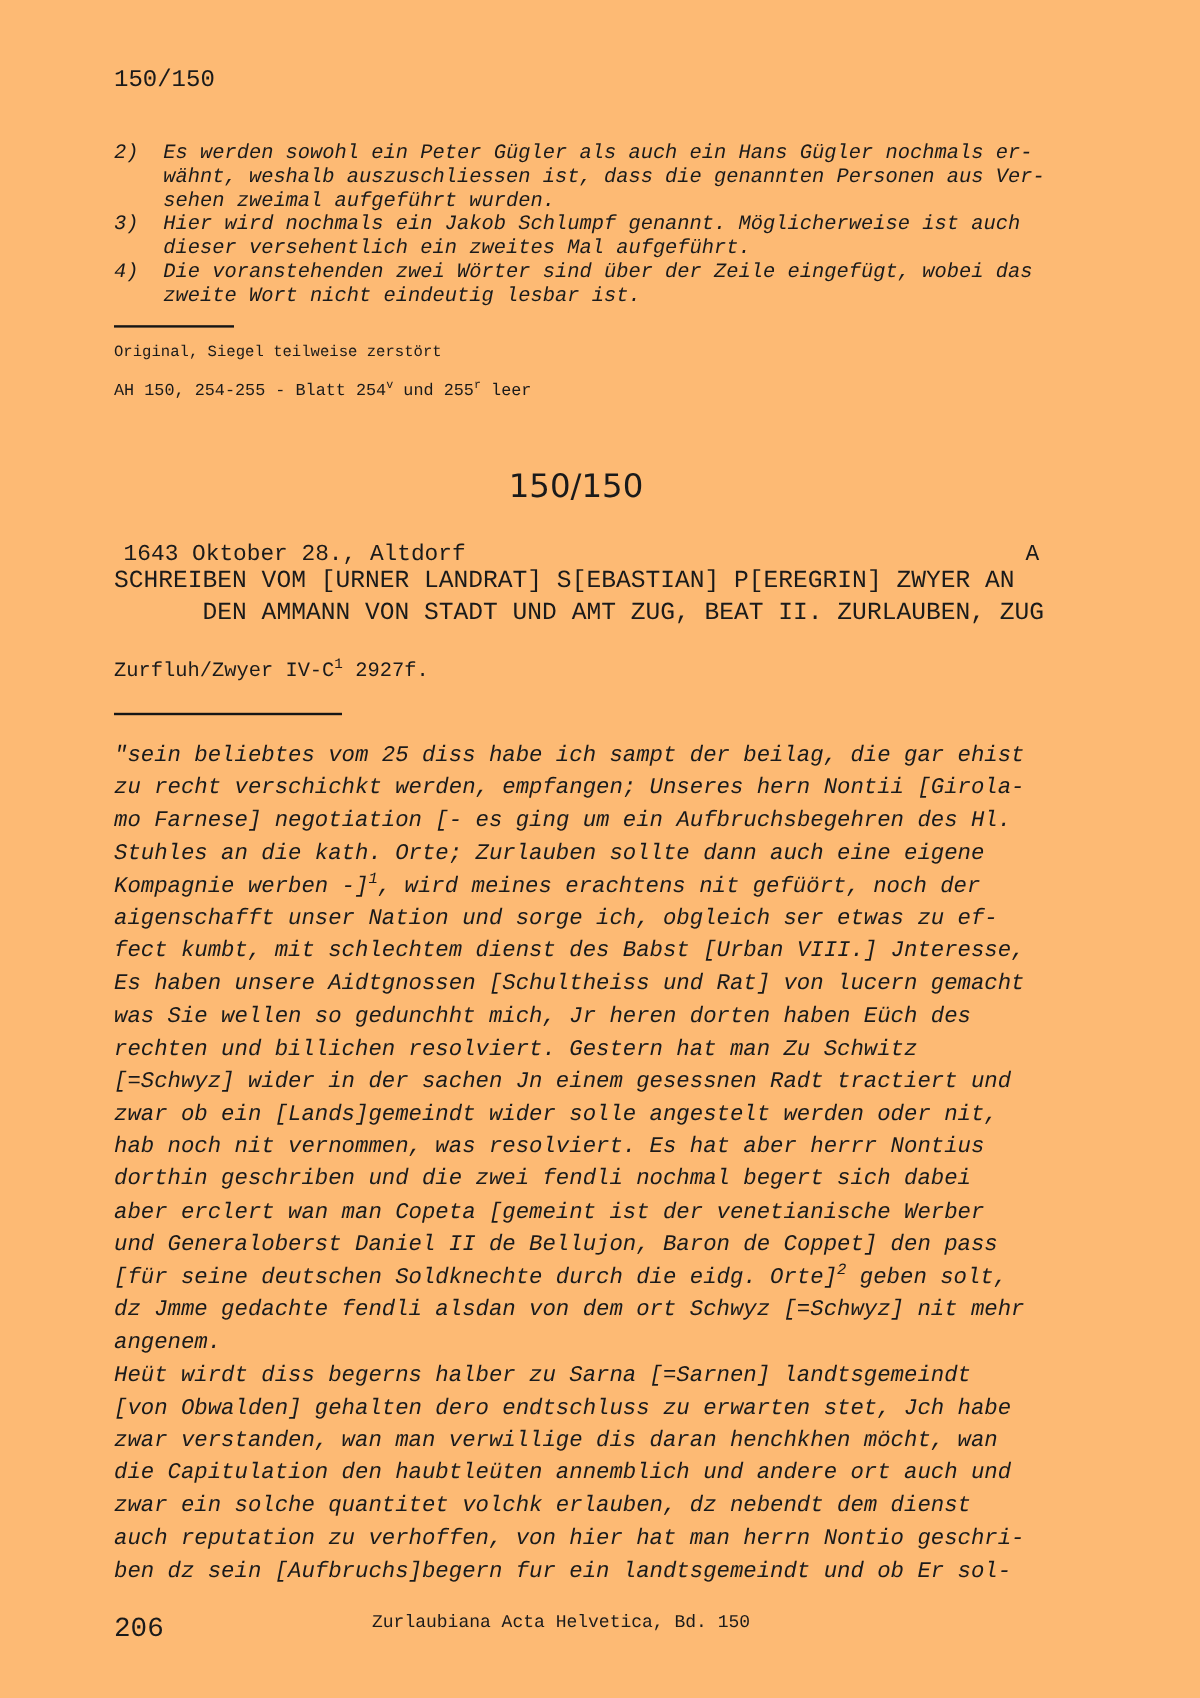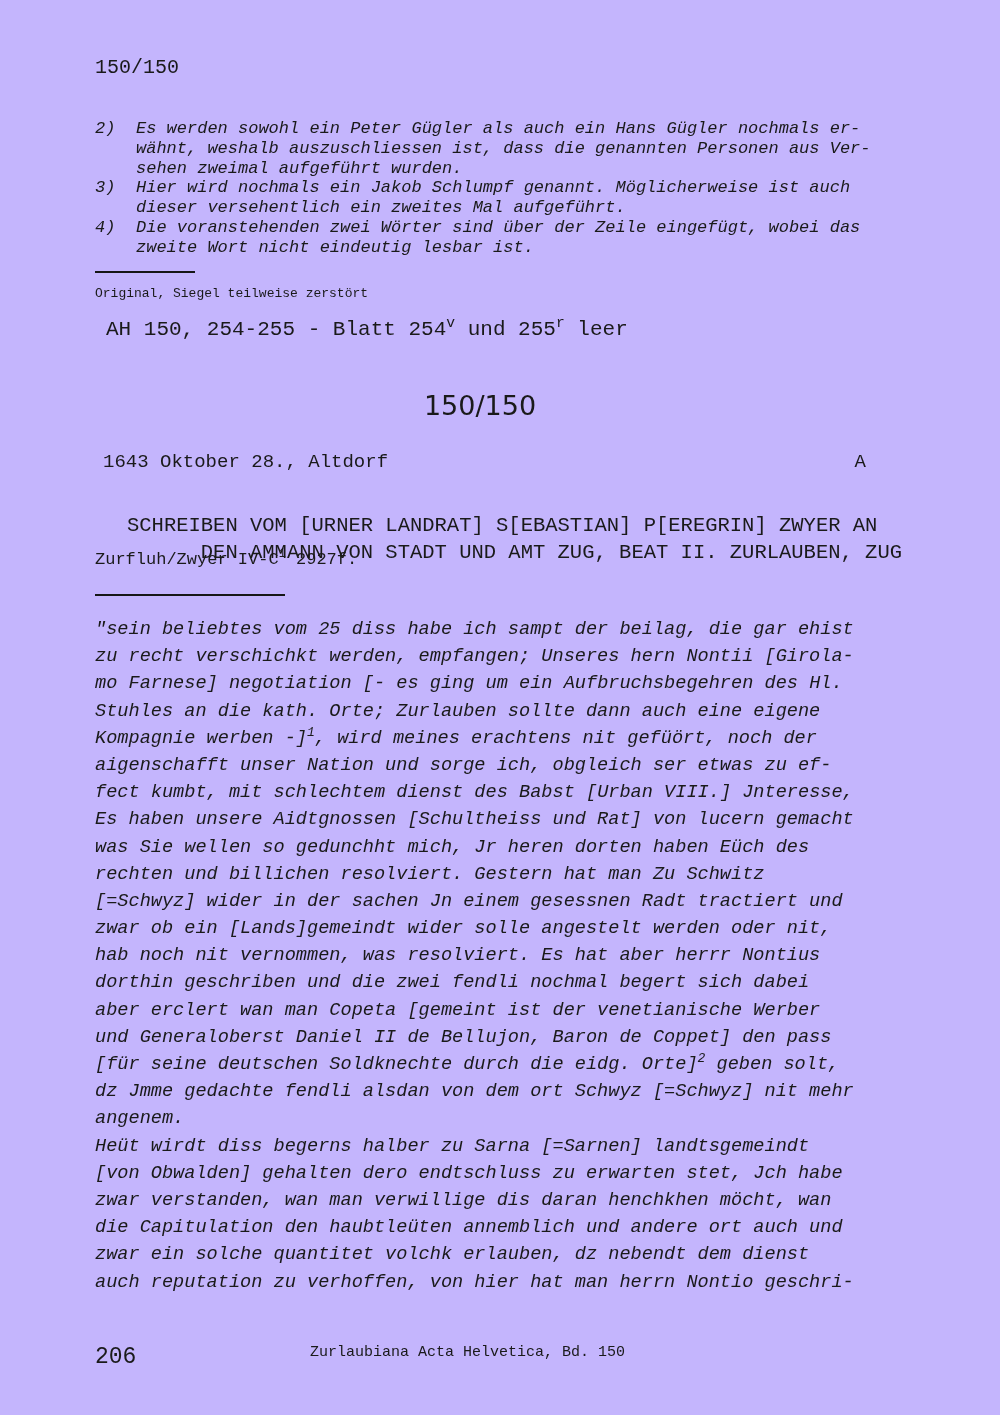--- a/index.html
+++ b/index.html
@@ -1,20 +1,20 @@
 <!DOCTYPE html>
 <html><head>
 <meta charset="utf-8">
 <style>
   html, body { margin: 0; padding: 0; background: #ffffff; }
   .page {
     position: relative;
     width: 1000px;
     height: 1415px;
-    background: #c4b5fd;
+    background: #fdba74;
     color: #1a1a1a;
     font-family: "Liberation Mono", "DejaVu Sans Mono", monospace;
     overflow: hidden;
   }
   .abs { position: absolute; }
   .pre { white-space: pre; }
   .b   { font-weight: normal; }
   .sup { font-size: 0.7em; vertical-align: super; line-height: 0; }
 
   .rule { position: absolute; height: 0; border-top: 2px solid #161616; }
@@ -25,33 +25,33 @@
     left: 95px; top: 119px; width: 800px;
     font-size: 17px; line-height: 19.8px; font-style: italic;
   }
   .footnote { position: relative; padding-left: 41px; }
   .fn-label { position: absolute; left: 0; top: 0; }
   .fn-line  { white-space: pre; }
 
   #rule-1 { left: 95px; top: 271px; width: 100px; }
 
   #prov-line-1 { left: 95px; top: 286px; font-size: 13px; }
-  #prov-line-2 { left: 106px; top: 318px; font-size: 21px; }
+  #prov-line-2 { left: 95px; top: 318px; font-size: 14px; }
 
   #doc-title {
     left: 95px; top: 390px; width: 770px; text-align: center;
     font-family: "DejaVu Sans", sans-serif; font-size: 27px;
   }
 
   #date-row { left: 103px; top: 451px; width: 763px; font-size: 19px; }
   #copy-letter { position: absolute; right: 0; top: 0; }
 
   #heading {
-    left: 95px; top: 513px;
-    font-size: 20.5px; line-height: 26.5px; white-space: pre; margin-left: 32px;
+    left: 95px; top: 472px;
+    font-size: 20.5px; line-height: 26.5px; white-space: pre;
   }
 
   #source-line { left: 95px; top: 550px; font-size: 17px; }
 
   #rule-2 { left: 95px; top: 594px; width: 190px; }
 
   #body-text {
     left: 95px; top: 616px; width: 800px;
     font-size: 18.6px; line-height: 27.2px; font-style: italic;
   }
@@ -124,19 +124,20 @@
       <div class="bline"><span>und Generaloberst Daniel II de Bellujon, Baron de </span><span class="b">Coppet</span><span>] den pass</span></div>
       <div class="bline"><span>[für seine deutschen Soldknechte durch die eidg. Orte]</span><span class="sup">2</span><span> geben solt,</span></div>
       <div class="bline"><span>dz Jmme gedachte fendli alsdan von dem ort Schwyz [=Schwyz] nit mehr</span></div>
       <div class="bline"><span>angenem.</span></div>
       <div class="bline"><span>Heüt wirdt diss begerns halber zu Sarna [=Sarnen] landtsgemeindt</span></div>
       <div class="bline"><span>[von Obwalden] gehalten dero endtschluss zu erwarten stet, Jch habe</span></div>
       <div class="bline"><span>zwar verstanden, wan man verwillige dis daran henchkhen möcht, wan</span></div>
       <div class="bline"><span>die Capitulation den haubtleüten annemblich und andere ort auch und</span></div>
       <div class="bline"><span>zwar ein solche quantitet volchk erlauben, dz nebendt dem dienst</span></div>
       <div class="bline"><span>auch reputation zu verhoffen, von hier hat man herrn Nontio geschri-</span></div>
+      <div class="bline"><span>ben dz sein [Aufbruchs]begern fur ein landtsgemeindt und ob Er sol-</span></div>
     </div>
 
   <div class="abs" id="footer-page-number">206</div>
 
   <div class="abs" id="footer-imprint">Zurlaubiana Acta Helvetica, Bd. 150</div>
 
 </div>
 
 </body></html>

